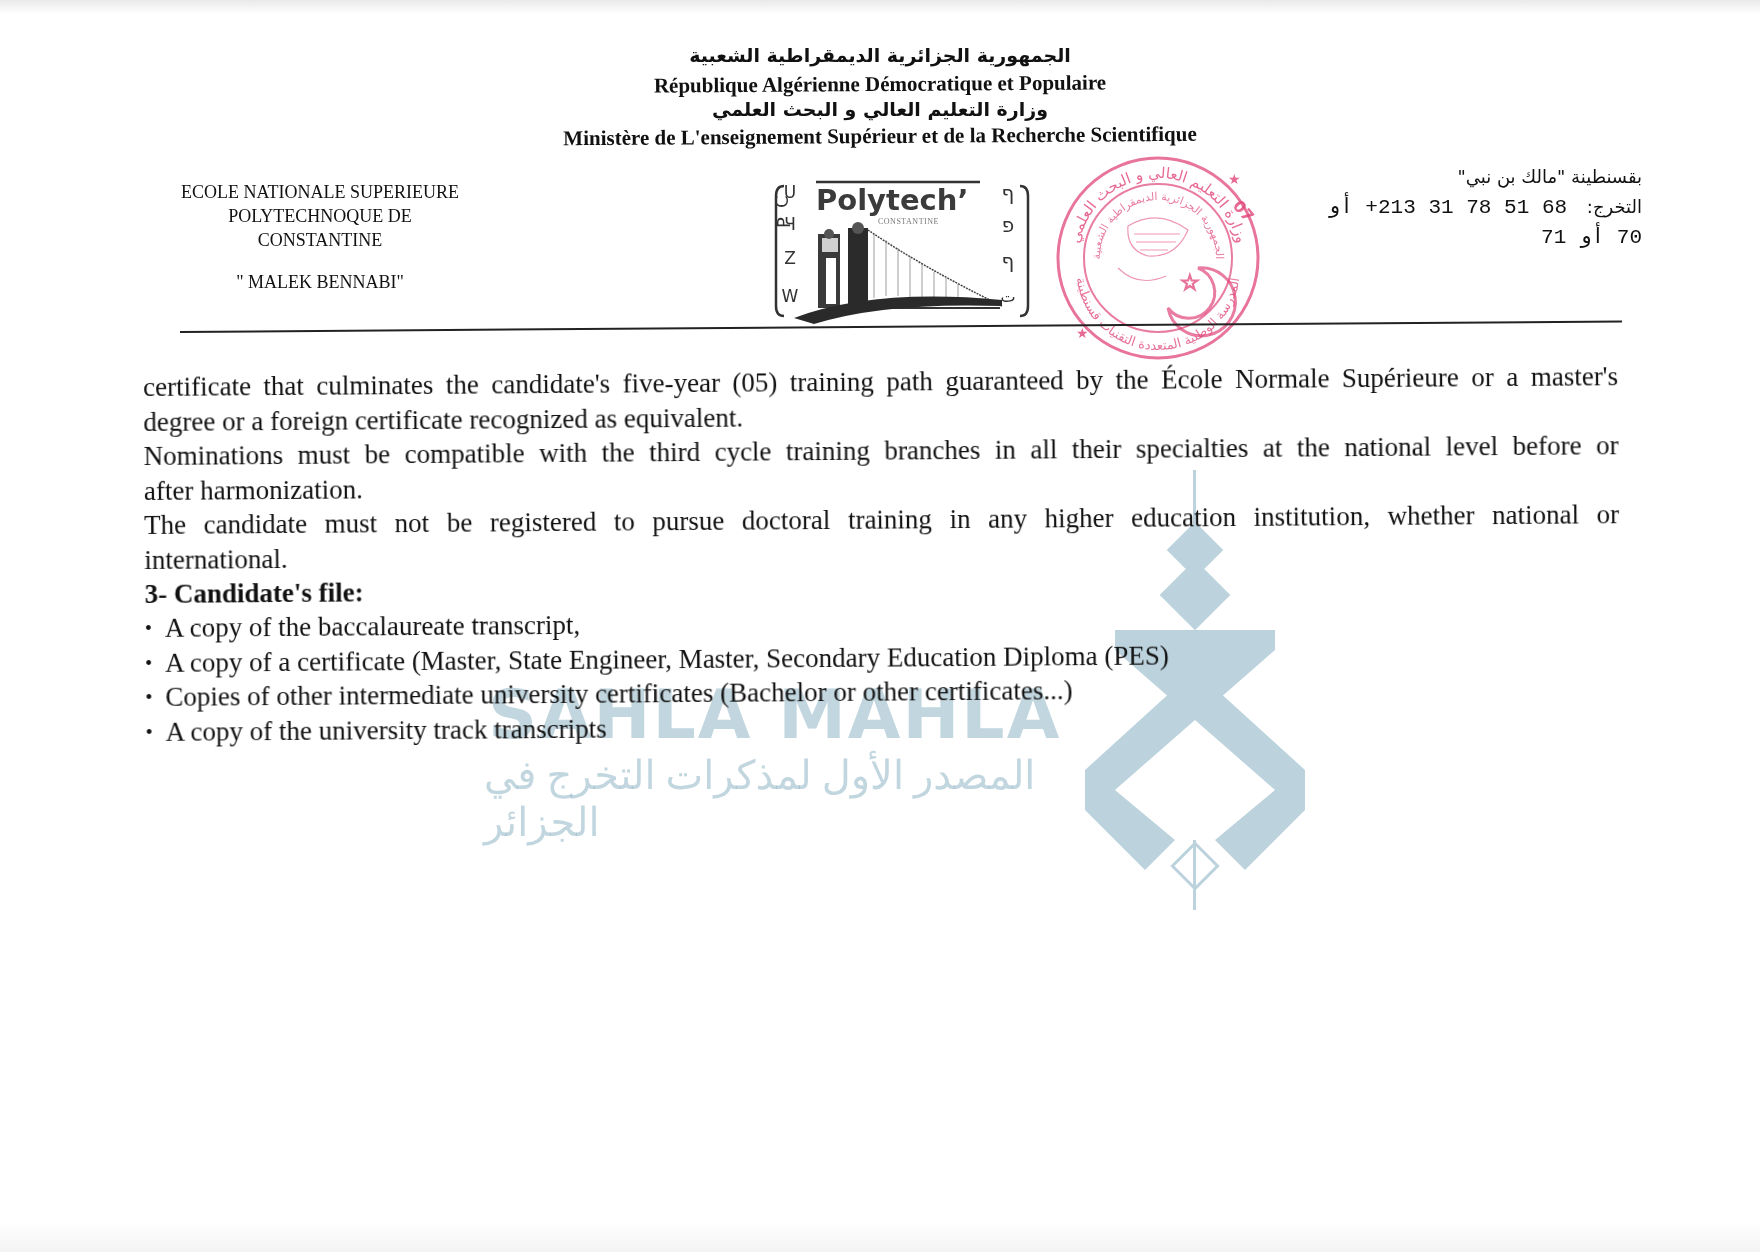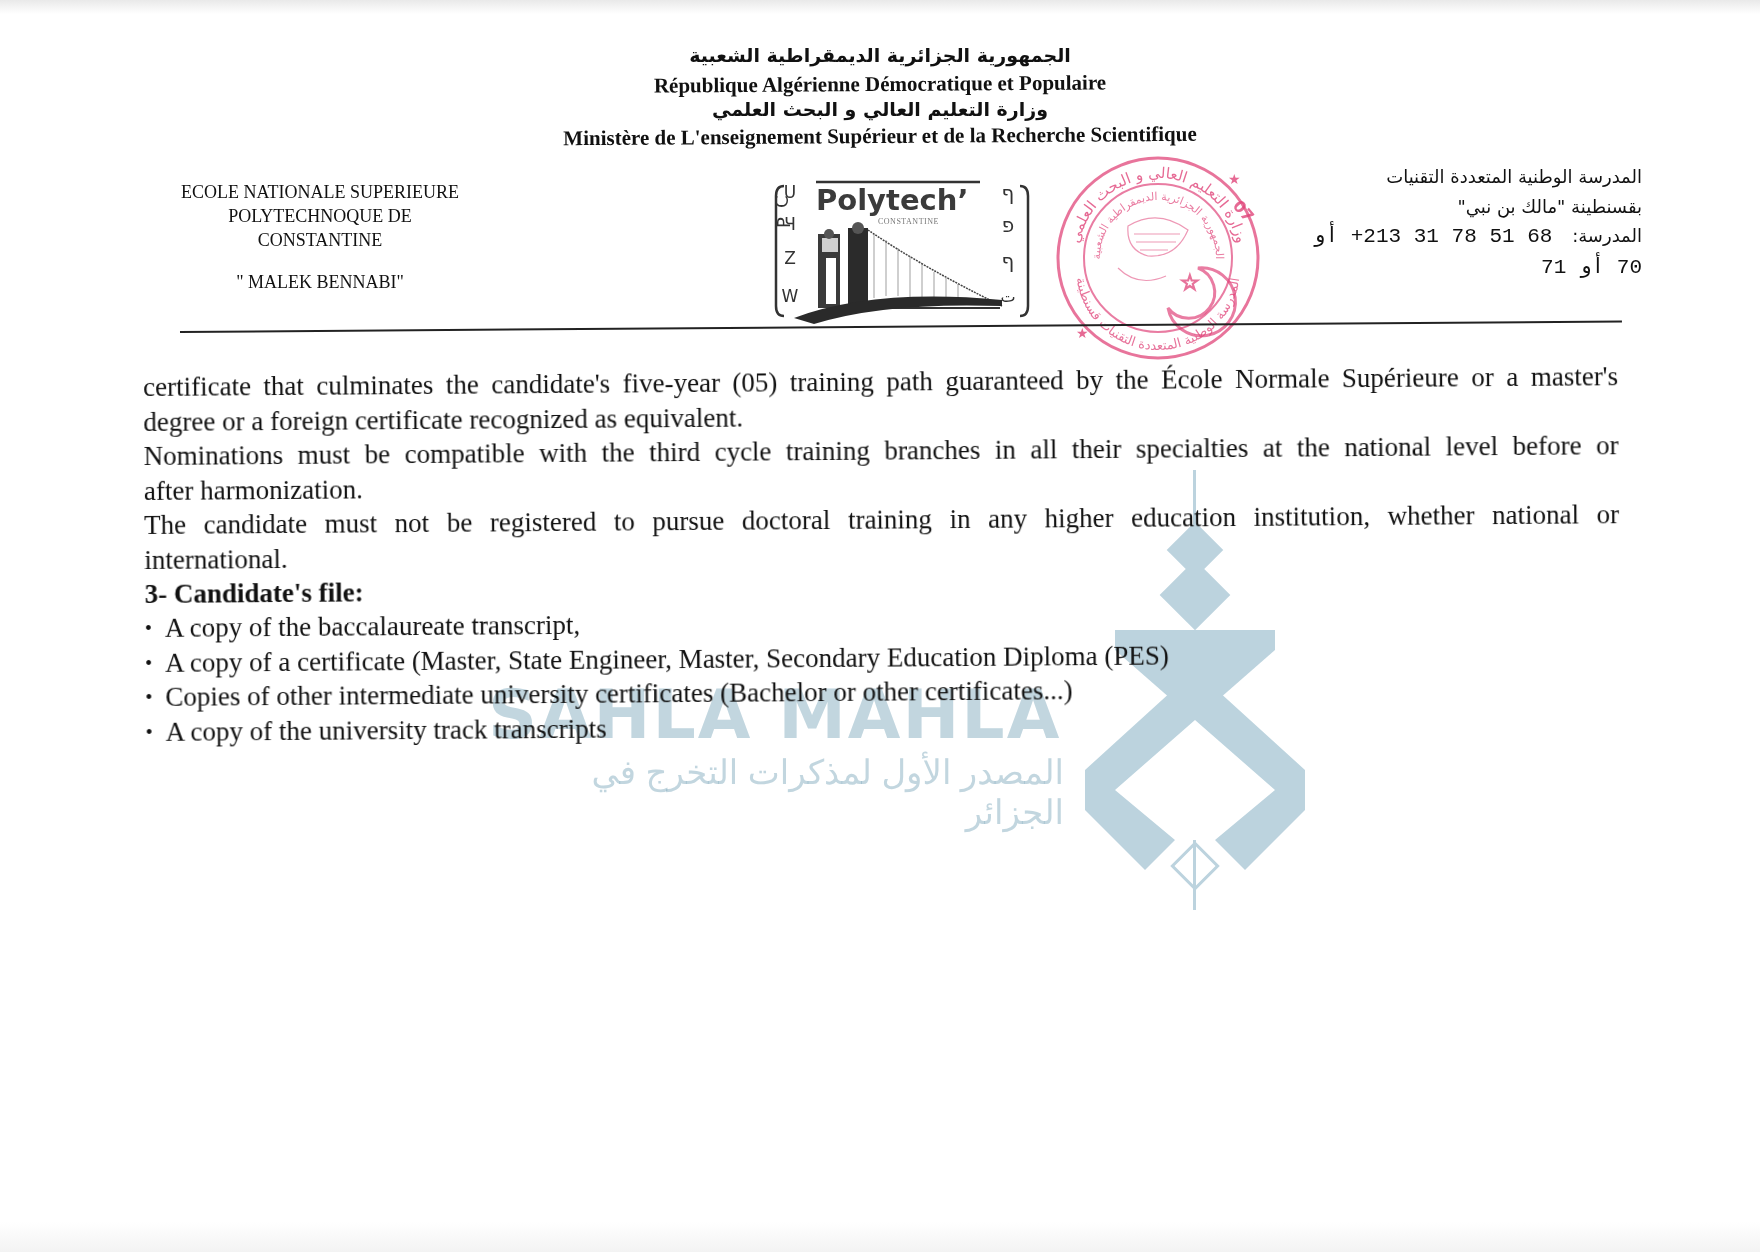--- a/index.html
+++ b/index.html
@@ -25,22 +25,22 @@
     .body-text { position: absolute; left: 143px; top: 370px; width: 1475px; font-size: 27px; line-height: 34.5px;
       transform: rotate(-0.42deg); transform-origin: left top; }
     .body-text p { margin: 0; text-align: justify; }
     .body-text p.last-line { text-align: left; }
     .body-text h3 { margin: 0; font-size: 27px; font-weight: bold; line-height: 34px; }
     .body-text ul { list-style: none; margin: 0; padding: 0; }
     .body-text li { margin: 0; line-height: 34.5px; }
     .body-text li .bullet { display: inline-block; width: 20px; font-size: 20px; vertical-align: 2px; }
     .wm-text { position: absolute; left: 488px; top: 675px; font-family: "DejaVu Sans", sans-serif; font-size: 68px;
       color: rgba(120,165,185,0.45); font-weight: bold; letter-spacing: 2px; }
-    .wm-ar { position: absolute; left: 484px; top: 752px; width: 580px; text-align: right; direction: rtl;
-      font-family: Liberation Sans, sans-serif; font-size: 34px; color: rgba(120,165,185,0.45); }
+    .wm-ar { position: absolute; left: 484px; top: 752px; width: 580px; text-align: left; direction: rtl;
+      font-family: Liberation Serif, serif; font-size: 40px; color: rgba(120,165,185,0.45); }
     .wm-logo { position: absolute; left: 1075px; top: 470px; width: 240px; height: 440px; }
     .logo { position: absolute; left: 774px; top: 178px; width: 256px; height: 146px; }
     .stamp { position: absolute; left: 1048px; top: 148px; width: 220px; height: 220px; }
   </style>
 </head>
 <body>
 
 <div class="topshade"></div>
 
 <div class="center-head ar" style="top:44px; font-size:19px;">الجمهورية الجزائرية الديمقراطية الشعبية</div>
@@ -118,24 +118,23 @@
   <path d="M150 120 A34 34 0 1 1 120 160 A26 26 0 1 0 150 120 Z" fill="none" stroke="#e0457a" stroke-width="3" opacity="0.7"></path>
   <text x="132" y="142" font-size="22" fill="none" stroke="#e0457a" stroke-width="1.5" opacity="0.75">☆</text>
   <g stroke="#e0457a" stroke-width="1.2" fill="none" opacity="0.55">
     <path d="M80 78 Q110 60 140 82 Q128 110 100 108 Q78 102 80 78 Z"></path>
     <path d="M86 86 L132 86 M88 94 L128 94 M92 102 L120 102"></path>
     <path d="M70 120 Q90 140 118 128"></path>
   </g>
 </svg>
 
 <div class="right-block">
-  <div>المدرسة الوطنية المتعددة التقنيات</div>
   <div>بقسنطينة "مالك بن نبي"</div>
   <div>
-    <span>المدرسة:</span>
+    <span>التخرج:</span>
     <span class="num" style="margin-right:14px;">68 51 78 31 213+ أو 70 أو 71</span>
   </div>
 </div>
 
 <div class="divider"></div>
 
 <div class="wm-text">SAHLA MAHLA</div>
 <div class="wm-ar">المصدر الأول لمذكرات التخرج في الجزائر</div>
 <svg class="wm-logo" viewBox="0 0 240 440">
   <g fill="#8fb6c8" opacity="0.6">

